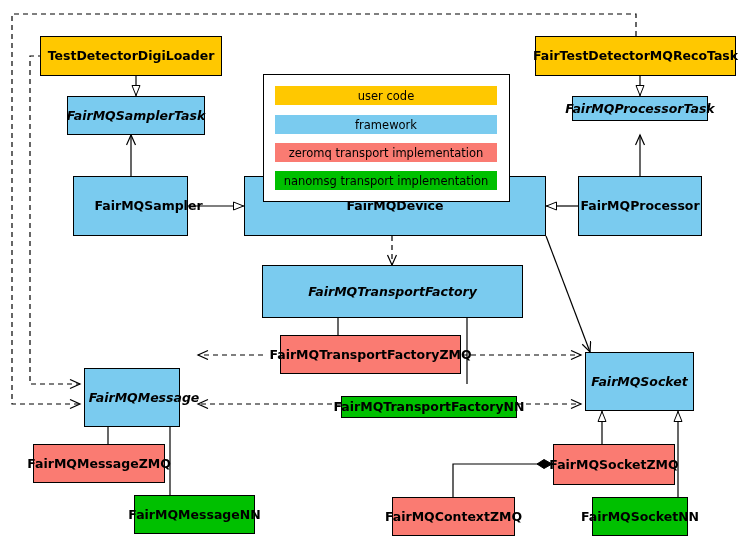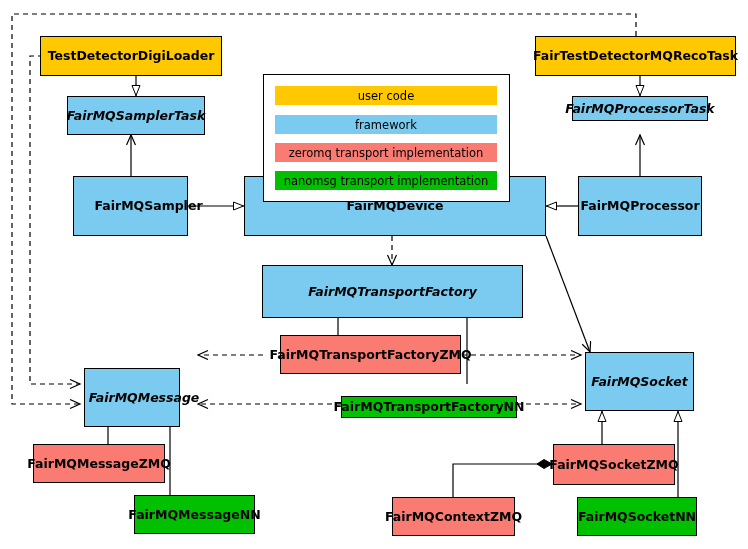--- a/index.html
+++ b/index.html
@@ -130,21 +130,21 @@
     </div>
   <div class="node t-zmq bold" style="left:33px;top:444px;width:132px;height:39px;">
       <span>FairMQMessageZMQ</span>
     </div>
   <div class="node t-nn bold" style="left:104px;top:495px;width:121px;height:39px;margin-left:30px;">
       <span>FairMQMessageNN</span>
     </div>
   <div class="node t-zmq bold" style="left:392px;top:497px;width:123px;height:39px;">
       <span>FairMQContextZMQ</span>
     </div>
-  <div class="node t-nn bold" style="left:577px;top:497px;width:120px;height:39px;">
+  <div class="node t-nn bold" style="left:592px;top:497px;width:96px;height:39px;">
       <span>FairMQSocketNN</span>
     </div>
 
   <div id="legend">
     <div class="legend-row t-user" style="top:11px;">
         <span>user code</span>
       </div>
     <div class="legend-row t-frame" style="top:40px;">
         <span>framework</span>
       </div>

